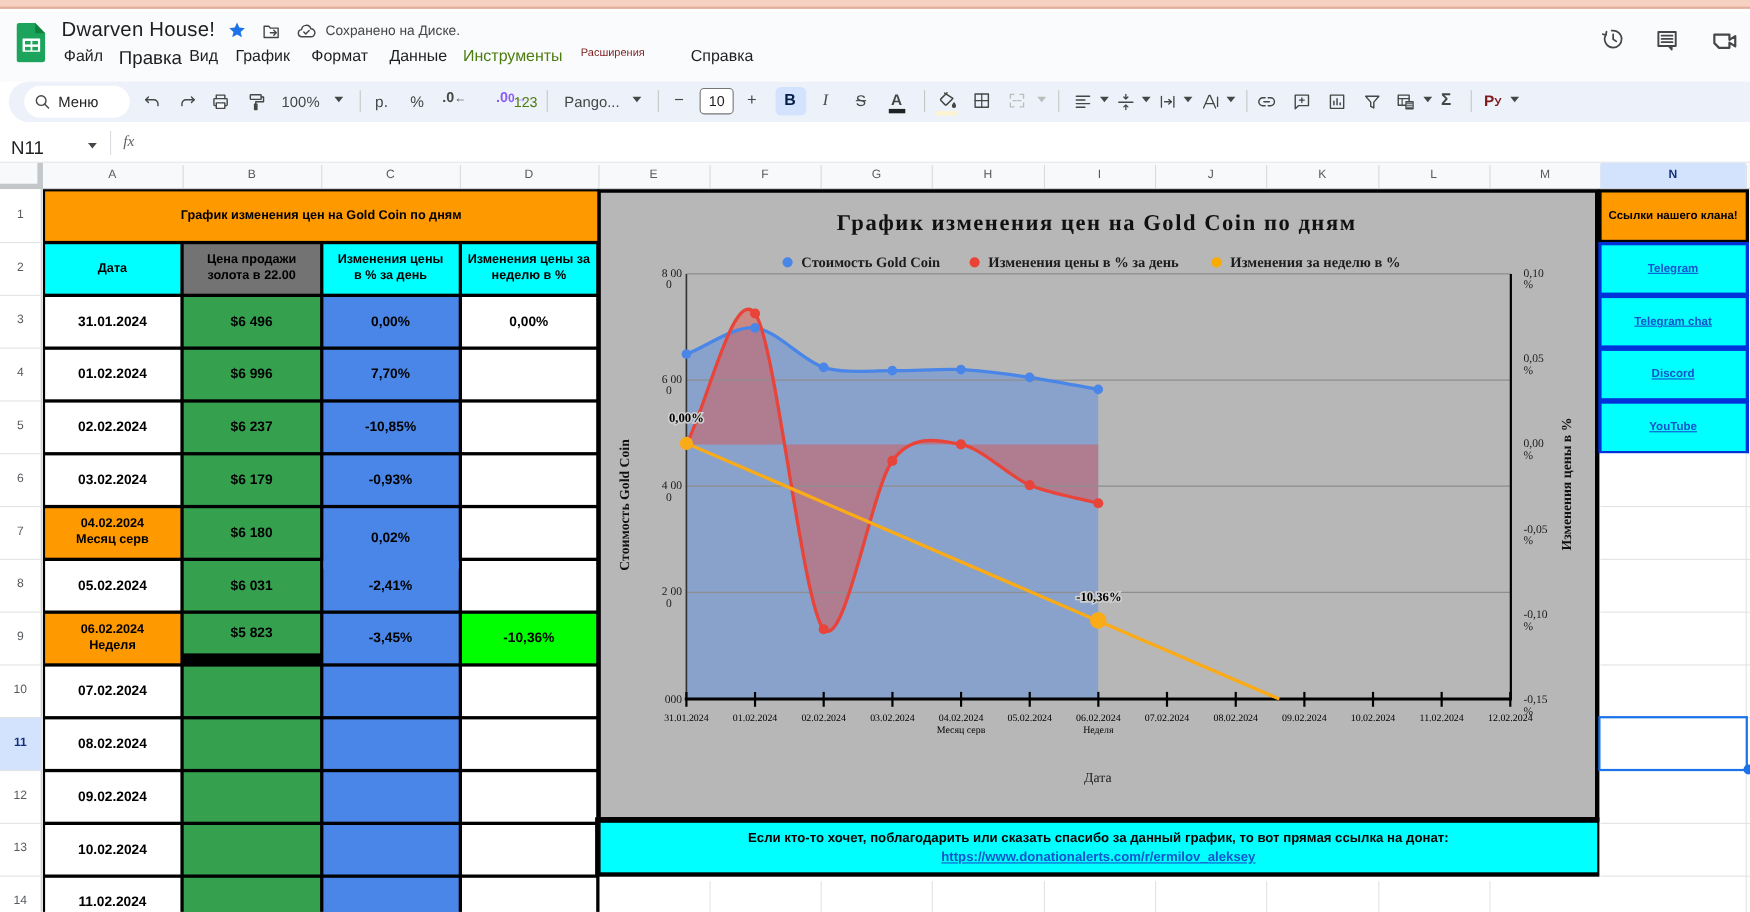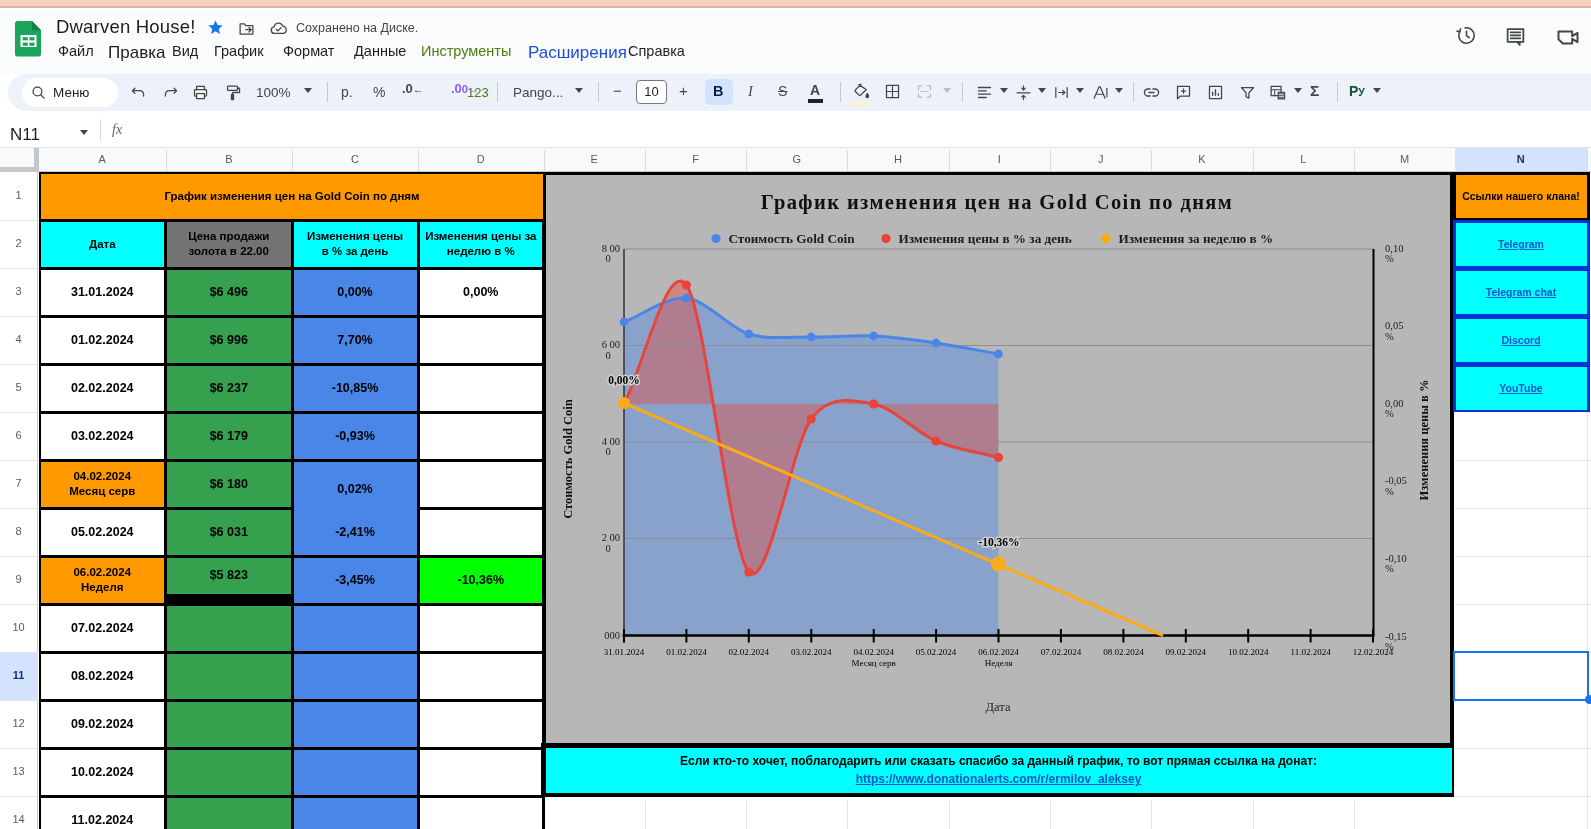--- a/index.html
+++ b/index.html
@@ -34,21 +34,21 @@
     <path d="M8.8 12.6l2.4 2.4 4.3-4.3"></path>
   </svg>
 <div class="abs" style="left:296px;top:21px;font-size:12.5px;color:#444746">Сохранено на Диске.</div>
 <div class="abs" style="left:58px;top:43px;font-size:14.5px;color:#1f1f1f">Файл</div>
 <div class="abs" style="left:108px;top:43px;font-size:17px;color:#1f1f1f">Правка</div>
 <div class="abs" style="left:172px;top:43px;font-size:14.5px;color:#1f1f1f">Вид</div>
 <div class="abs" style="left:214px;top:43px;font-size:14.5px;color:#1f1f1f">График</div>
 <div class="abs" style="left:283px;top:43px;font-size:14.5px;color:#1f1f1f">Формат</div>
 <div class="abs" style="left:354px;top:43px;font-size:14.5px;color:#1f1f1f">Данные</div>
 <div class="abs" style="left:421px;top:43px;font-size:14.5px;color:#4d7c0f">Инструменты</div>
-<div class="abs" style="left:528px;top:43px;font-size:17px;color:#1d4ed8">Расширения</div>
+<div class="abs" style="left:528px;top:43px;font-size:10px;color:#7f1d1d">Расширения</div>
 <div class="abs" style="left:628px;top:43px;font-size:14.5px;color:#1f1f1f">Справка</div>
 <svg class="abs" style="left:1456px;top:25px" width="21" height="21" viewBox="0 0 24 24" fill="none" stroke="#444746" stroke-width="1.8" stroke-linecap="round" stroke-linejoin="round">
     <path d="M4.4 7.6 A8.8 8.8 0 0 0 12 20.8 A8.8 8.8 0 0 0 20.8 12 A8.8 8.8 0 0 0 10.5 3.3"></path>
     <path d="M4.4 7.6 l-3.2 -.6 M4.4 7.6 l.7 -3.2"></path>
     <path d="M12 7.2 V12.3 L15.3 14.4"></path>
   </svg>
 <svg class="abs" style="left:1505px;top:26px" width="21" height="21" viewBox="0 0 24 24" fill="none" stroke="#444746" stroke-width="1.8" stroke-linecap="round" stroke-linejoin="round">
     <rect x="3" y="3.5" width="18" height="14.5" stroke-width="2"></rect>
     <path d="M6.4 7.3h11.2M6.4 10.7h11.2M6.4 14.1h11.2" stroke-width="1.9"></path>
     <path d="M13.5 18 l3.4 3.8 v-3.8 z" fill="#444746"></path>
@@ -153,21 +153,21 @@
   </svg>
 <svg class="abs" style="left:1269px;top:84px" width="17" height="17" viewBox="0 0 24 24" fill="none" stroke="#444746" stroke-width="1.8" stroke-linecap="round" stroke-linejoin="round">
     <rect x="3" y="3.5" width="14" height="13"></rect>
     <path d="M3 8h14M8 8v8.5" stroke-width="1.5"></path>
     <rect x="13" y="12" width="9" height="9" fill="#edf2fa"></rect>
     <path d="M14.5 14h6M14.5 16.5h6M14.5 19h6" stroke-width="1.3"></path>
   </svg>
 <div class="abs" style="left:1294px;top:88px;width:0;height:0;border:4px solid transparent;border-top:5px solid #444746"></div>
 <div class="abs" style="left:1310px;top:82px;font-size:15.5px;font-weight:bold;color:#444746">Σ</div>
 <div class="sep" style="left:1337px"></div>
-<div class="abs" style="left:1349px;top:83px;font-size:14px;font-weight:bold;color:#14532d">Р<span style="font-size:10.5px">У</span></div>
+<div class="abs" style="left:1349px;top:83px;font-size:14px;font-weight:bold;color:#7f1d1d">Р<span style="font-size:10.5px">У</span></div>
 <div class="abs" style="left:1373px;top:88px;width:0;height:0;border:4.5px solid transparent;border-top:5.5px solid #444746"></div>
 <div class="abs" style="left:0;top:111px;width:1591px;height:37px;background:#fff;border-bottom:1px solid #e1e3e5"></div>
 <div class="abs" style="left:10px;top:125px;font-size:17px;color:#202124">N11</div>
 <div class="abs" style="left:80px;top:130px;width:0;height:0;border:4px solid transparent;border-top:5px solid #444746"></div>
 <div class="abs" style="left:100px;top:119px;width:1px;height:22px;background:#d9dce0"></div>
 <div class="abs" style="left:112px;top:122px;font-size:14px;font-style:italic;font-family:'Liberation Serif',serif;color:#5f6368">fx</div>
 <div class="abs" style="left:0;top:148px;width:1591px;height:24px;background:#f8f9fa;border-bottom:1px solid #c7cace"></div>
 <div class="abs" style="left:34px;top:148px;width:4.5px;height:24px;background:#c4c7c9"></div>
 <div class="abs" style="left:0;top:167px;width:38.5px;height:5px;background:#c4c7c9"></div>
 <div class="abs" style="left:82.2px;top:153px;width:40px;text-align:center;font-size:11px;color:#575b5f">A</div>

